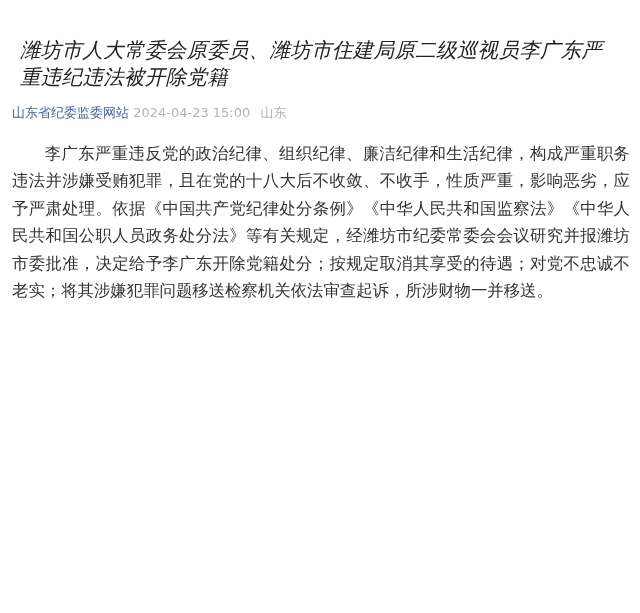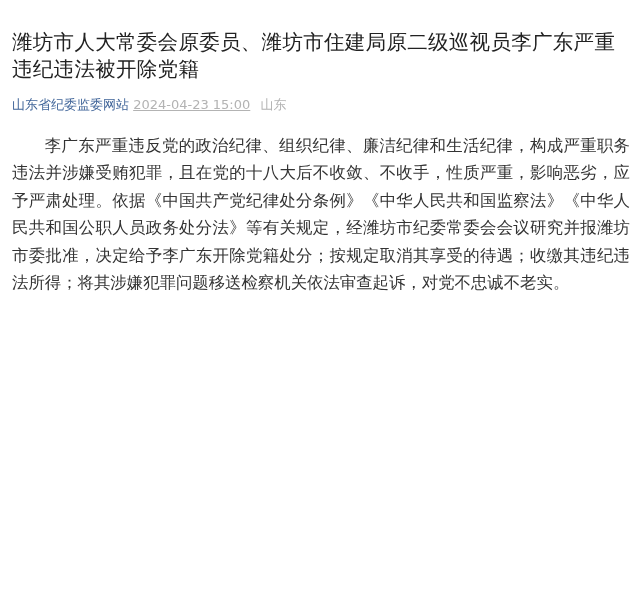--- a/index.html
+++ b/index.html
@@ -3,44 +3,44 @@
   <meta charset="utf-8">
   <style>
     html, body { margin: 0; padding: 0; background: #ffffff; }
     body {
       width: 640px; height: 613px; overflow: hidden;
       font-family: "DejaVu Sans", "Liberation Sans", sans-serif;
       color: #333333;
     }
     .article { position: relative; padding: 0 10px 0 12px; }
     .title {
-      margin: 0; padding-top: 29px;
+      margin: 8px; padding-top: 29px;
       font-size: 20.5px; line-height: 27px; font-weight: normal;
-      color: #222222; letter-spacing: 0.3px;
+      color: #222222; letter-spacing: 0.3px; font-style: italic;
     }
     .meta {
       margin-top: 12px; font-size: 13px; line-height: 20px;
       color: #b3b3b3; white-space: nowrap;
     }
     .meta .source { color: #406599; cursor: pointer; }
-    .meta .date { margin-right: 6px; text-decoration: underline; }
+    .meta .date { margin-right: 6px; }
     .body { margin-top: 17px; }
     .para {
       margin: 0 0 19px 0;
       font-size: 16.4px; line-height: 27.4px;
       text-indent: 2em; color: #333333; text-align: justify;
     }
     .para:first-child { margin-top: 0; }
   </style>
 </head>
 <body>
 
 <div class="article">
   <h1 class="title">潍坊市人大常委会原委员、潍坊市住建局原二级巡视员李广东严重违纪违法被开除党籍</h1>
   <div class="meta">
     <span class="source">山东省纪委监委网站</span>
     <span class="date">2024-04-23 15:00</span>
     <span class="loc">山东</span>
   </div>
   <div class="body">
-    <p class="para">李广东严重违反党的政治纪律、组织纪律、廉洁纪律和生活纪律，构成严重职务违法并涉嫌受贿犯罪，且在党的十八大后不收敛、不收手，性质严重，影响恶劣，应予严肃处理。依据《中国共产党纪律处分条例》《中华人民共和国监察法》《中华人民共和国公职人员政务处分法》等有关规定，经潍坊市纪委常委会会议研究并报潍坊市委批准，决定给予李广东开除党籍处分；按规定取消其享受的待遇；收缴其违纪违法所得；将其涉嫌犯罪问题移送检察机关依法审查起诉，对党不忠诚不老实。</p>
+    <p class="para">李广东严重违反党的政治纪律、组织纪律、廉洁纪律和生活纪律，构成严重职务违法并涉嫌受贿犯罪，且在党的十八大后不收敛、不收手，性质严重，影响恶劣，应予严肃处理。依据《中国共产党纪律处分条例》《中华人民共和国监察法》《中华人民共和国公职人员政务处分法》等有关规定，经潍坊市纪委常委会会议研究并报潍坊市委批准，决定给予李广东开除党籍处分；按规定取消其享受的待遇；对党不忠诚不老实；将其涉嫌犯罪问题移送检察机关依法审查起诉，所涉财物一并移送。</p>
   </div>
 </div>
 
 </body></html>

